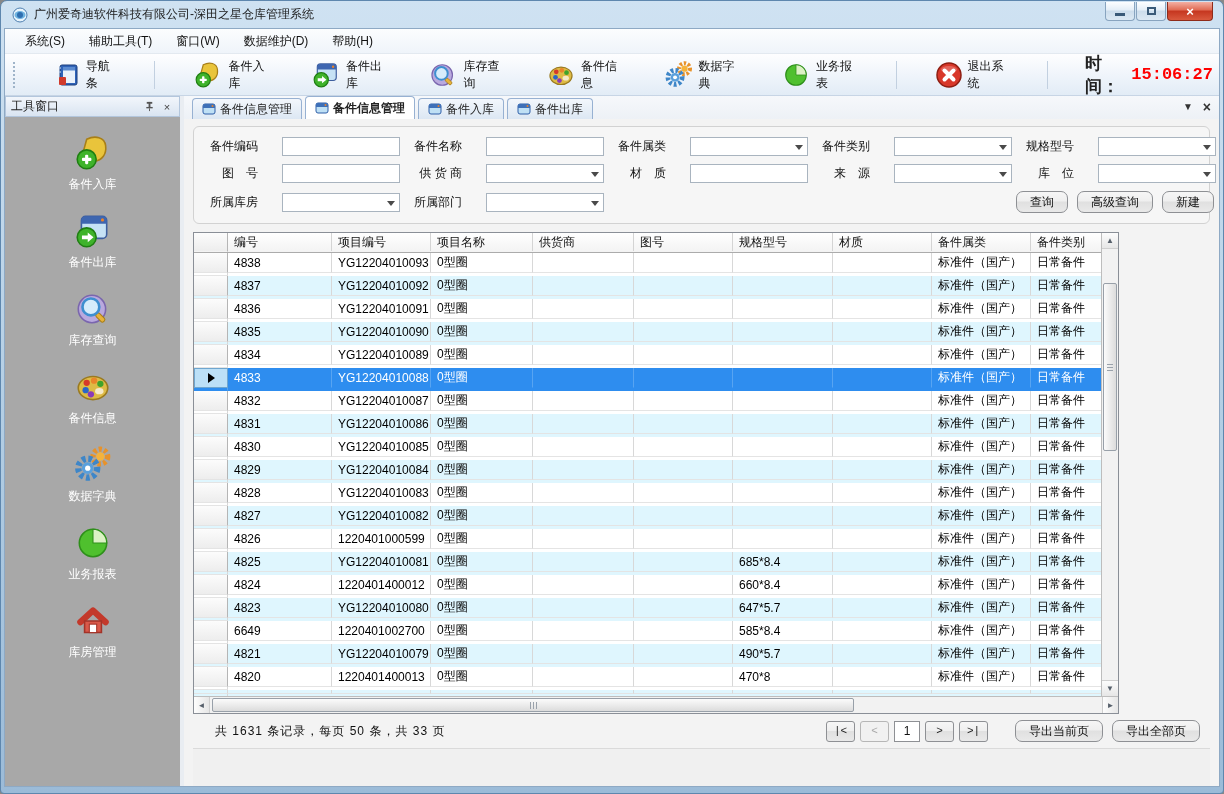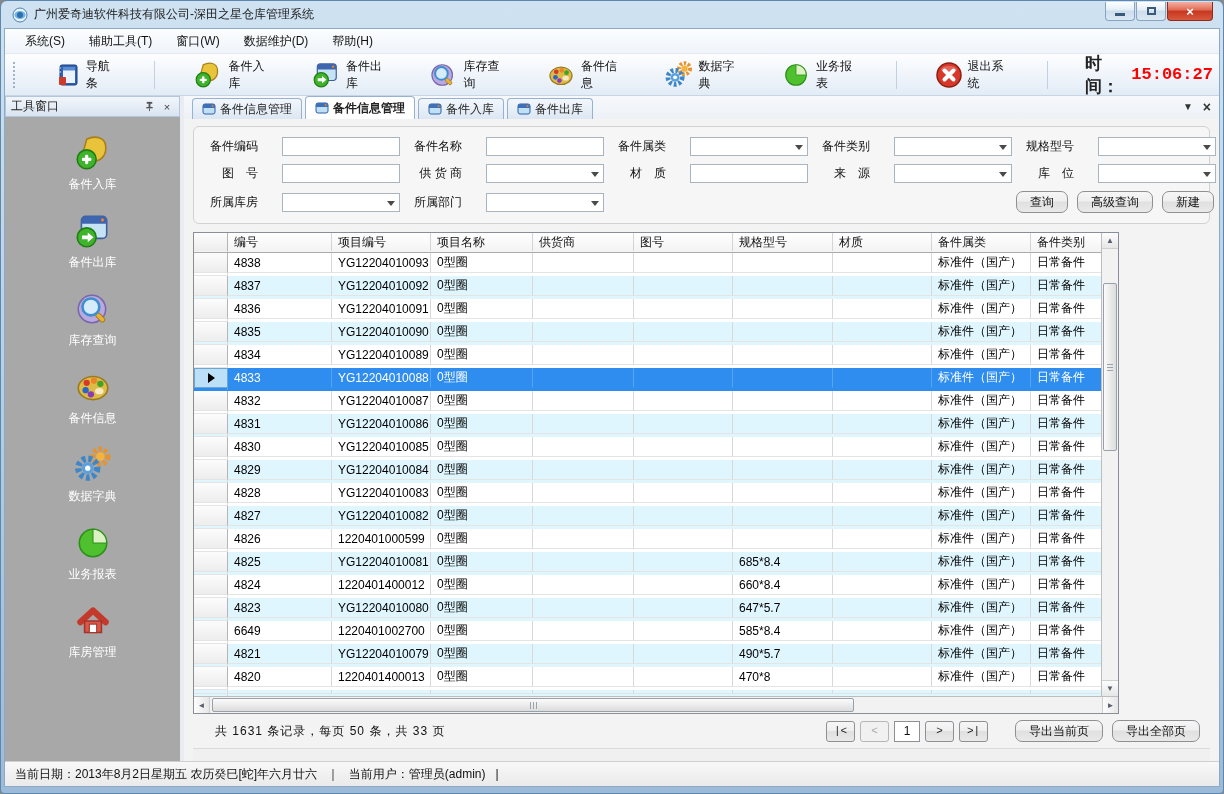--- a/index.html
+++ b/index.html
@@ -832,21 +832,15 @@
                 <button class="btn">导出全部页</button>
               </div>
             </div>
           </div>
 
           <div class="filler"></div>
         </div>
       </div>
     </div>
 
-    <div class="statusbar">
-      <span>当前日期：2013年8月2日星期五 农历癸巳[蛇]年六月廿六</span>
-      <span>｜</span>
-      <span>当前用户：管理员(admin)</span>
-      <span>|</span>
-    </div>
 
   </div>
 </div>
 
 </body></html>

